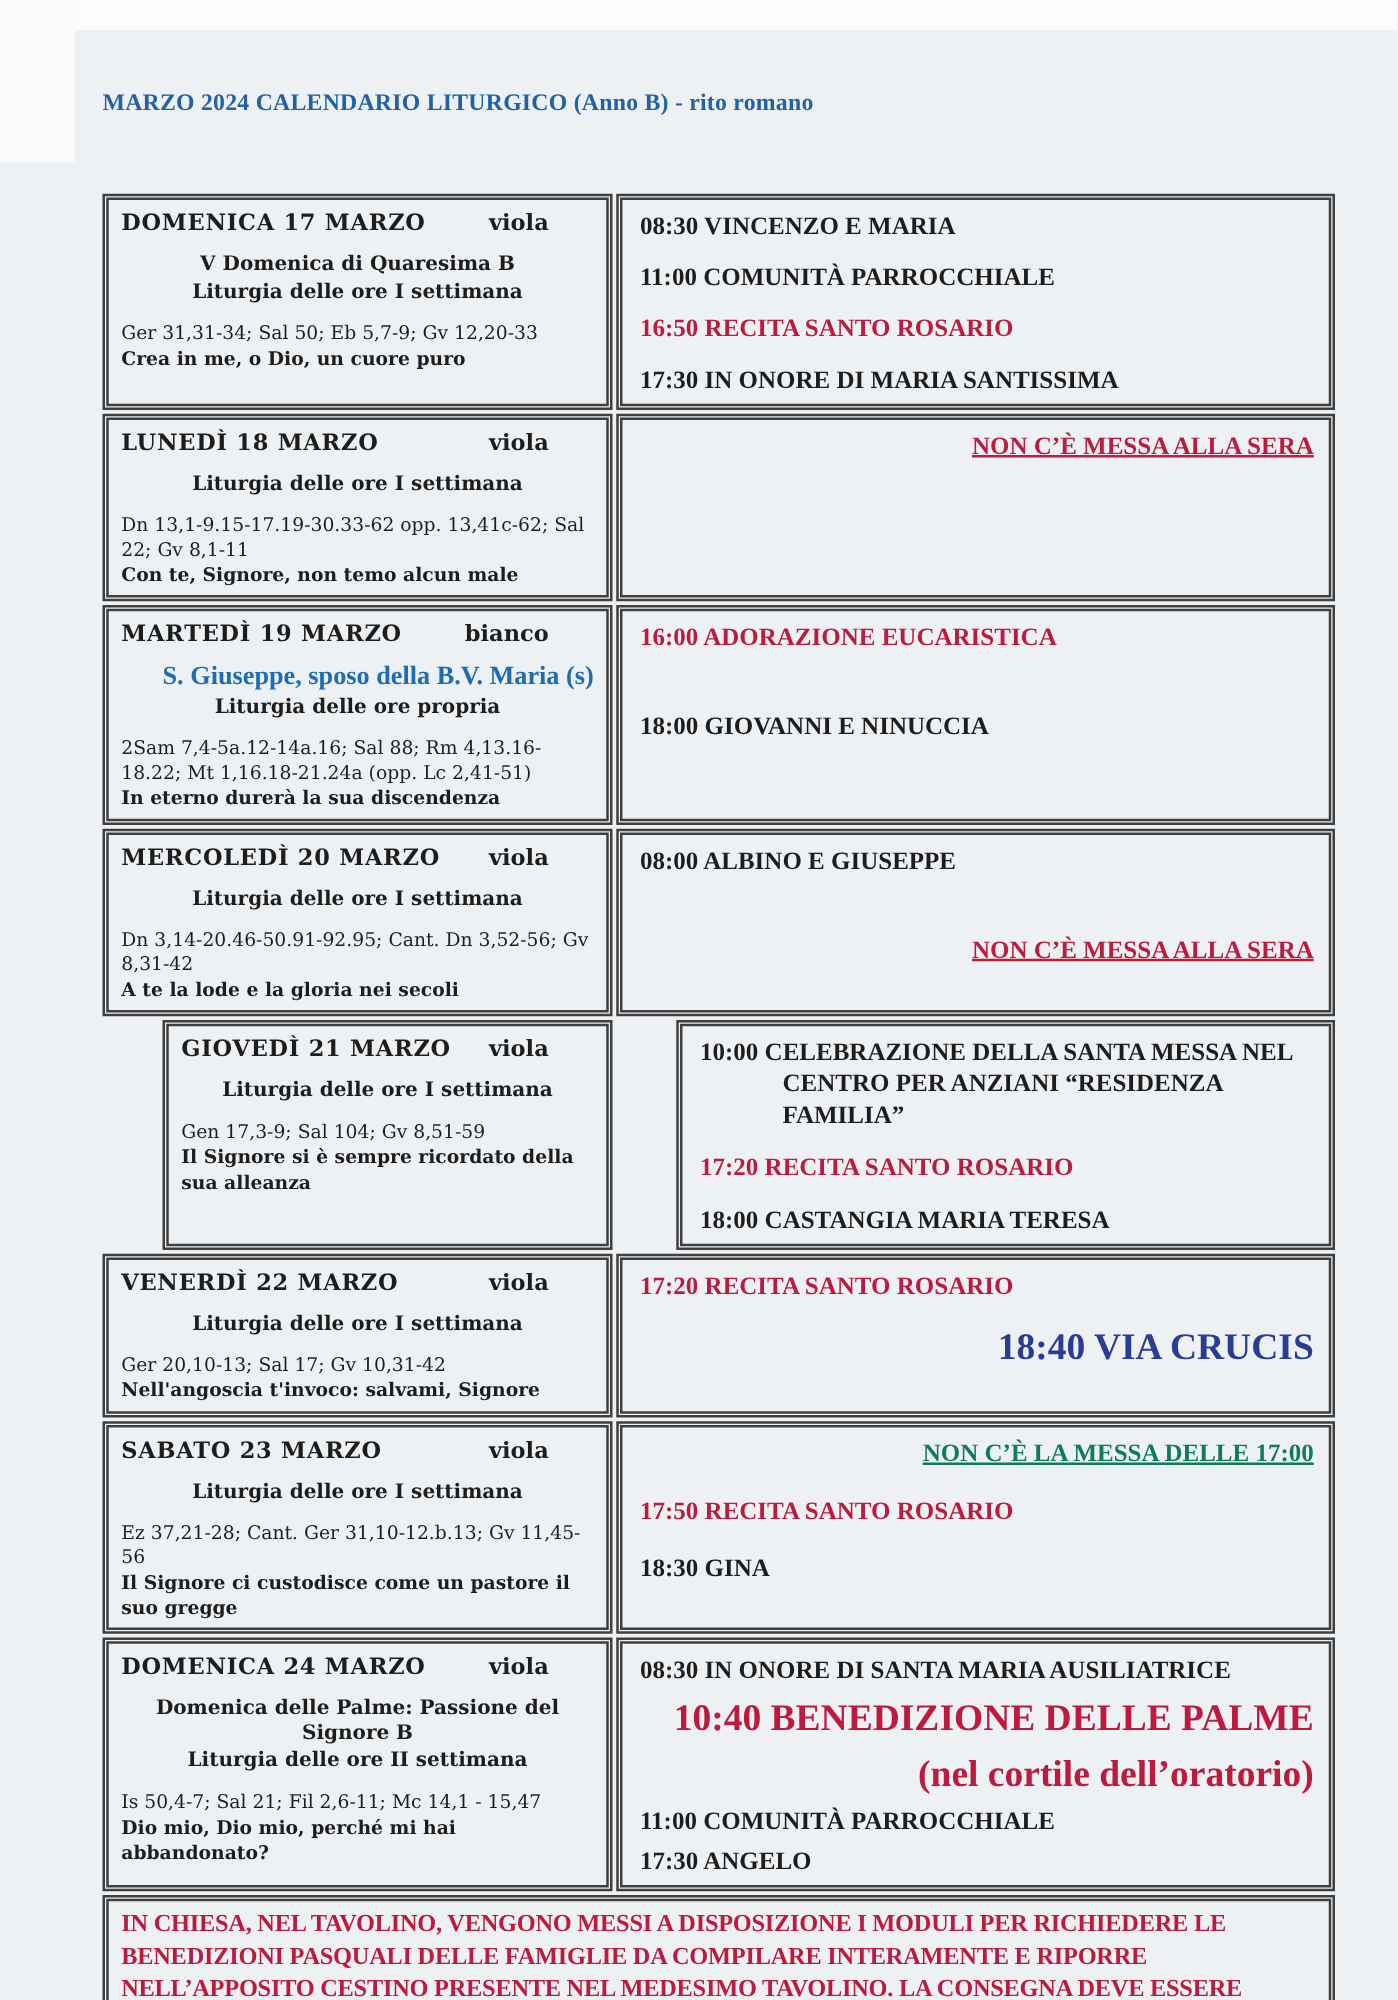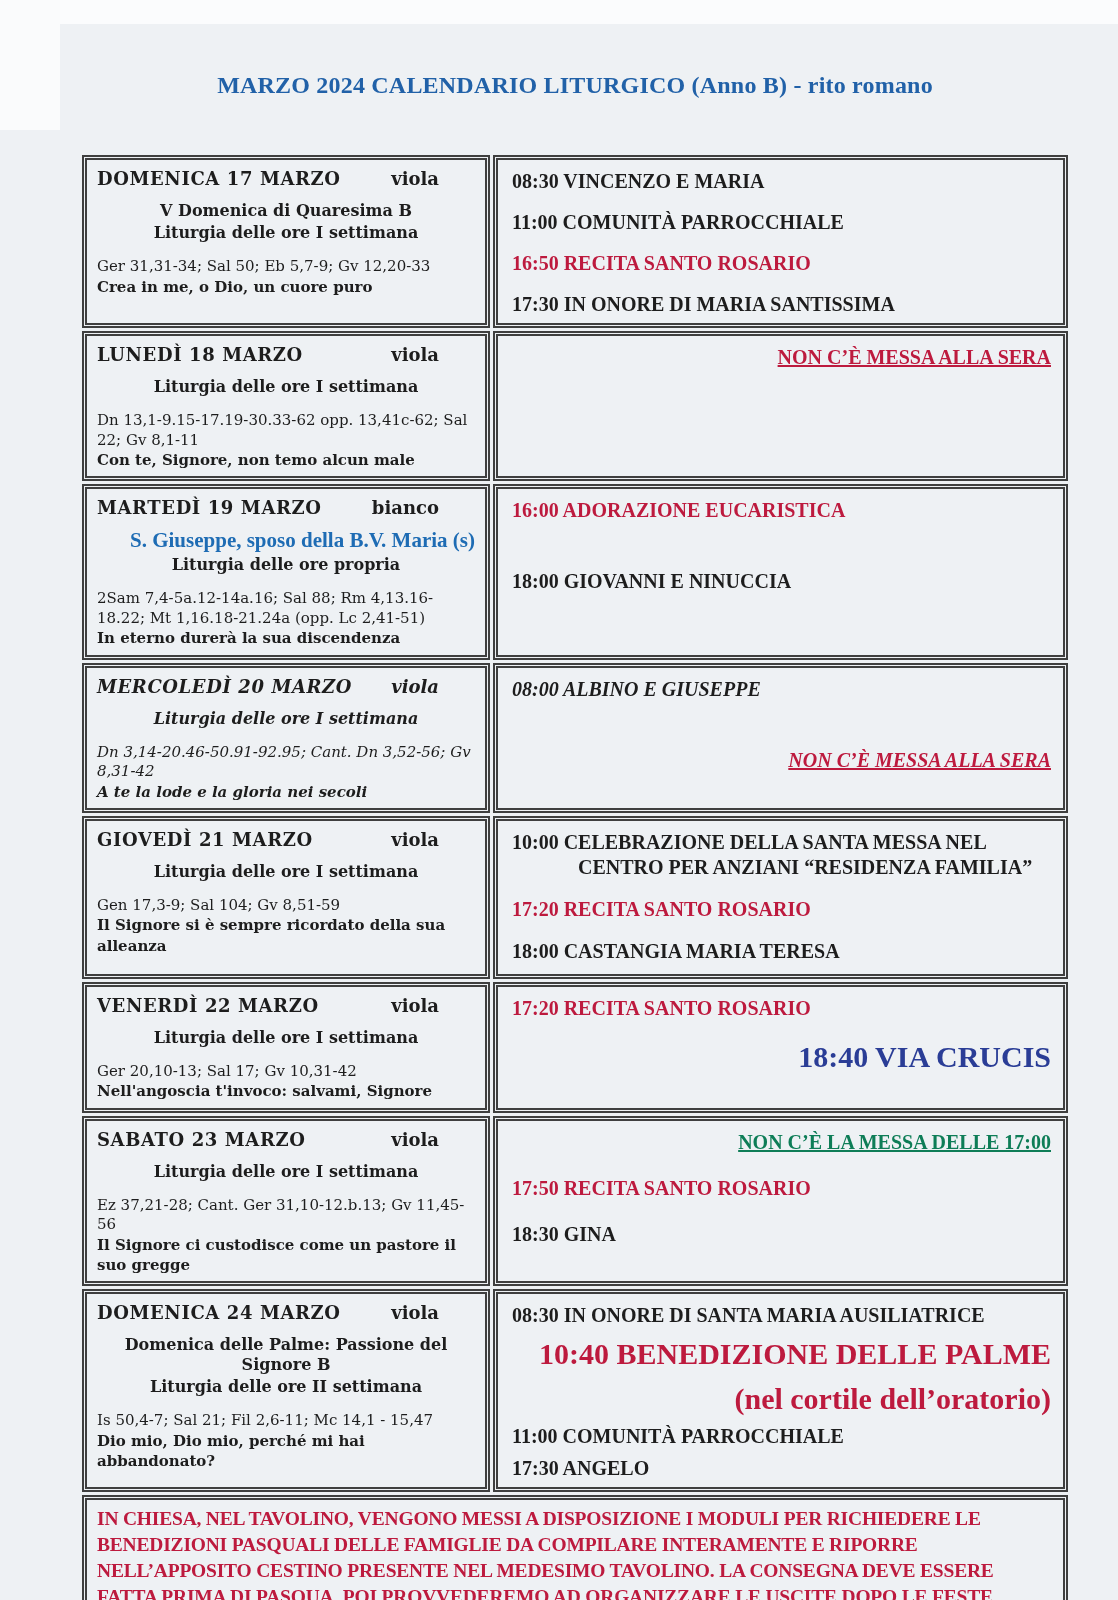--- a/index.html
+++ b/index.html
@@ -2,35 +2,35 @@
 <html lang="it"><head>
 <meta charset="utf-8">
 <style>
   * { margin:0; padding:0; box-sizing:border-box; }
   html,body { width:1118px; }
   body { background:#eef1f4; font-family:"Liberation Serif", serif; }
   .page { position:relative; width:1118px; height:1600px; overflow:hidden; background:#eef1f4; }
   .scan-edge-top { position:absolute; top:0; left:0; width:1118px; height:24px; background:#fbfcfd; }
   .scan-edge-corner { position:absolute; top:0; left:0; width:60px; height:130px; background:#fafbfc; }
 
-  .doc-title { position:absolute; top:72px; left:82px; width:986px; text-align:center;
-    color:#2161a8; font-size:24px; font-weight:bold; letter-spacing:.2px;
+  .doc-title { position:absolute; top:72px; left:82px; width:986px; 
+    color:#2161a8; font-size:19px; font-weight:bold; letter-spacing:.2px;
     font-family:"Liberation Serif", serif; }
 
   .content { position:absolute; top:155px; left:82px; width:986px; }
   .calendar { display:grid; grid-template-columns:408px 1fr; gap:3px; }
 
   .cell { border:5px double #3f3f3f; background:transparent; }
   .cell-left { padding:8px 10px 6px 10px; font-family:"DejaVu Serif", serif; color:#1d1d1d; }
   .cell-right { padding:9px 12px 6px 14px; font-family:"Liberation Serif", serif; color:#1d1d1d;
     display:flex; flex-direction:column; }
 
   
   .rh1 { min-height:152px; } .rh2 { min-height:142px; } .rh3 { min-height:170px; }
-  .rh4 { min-height:124px;font-style:italic; } .rh5 { min-height:163px; } .rh6 { min-height:128px; }
+  .rh4 { min-height:124px; } .rh5 { min-height:163px;margin-left:48px; } .rh6 { min-height:128px; }
   .rh7 { min-height:128px; } .rh8 { min-height:159px; }
 
   .day-head { display:flex; justify-content:space-between; align-items:baseline; }
   .day-name { font-size:18px; font-weight:bold; letter-spacing:.6px; }
   .day-color { font-size:18px; font-weight:bold; margin-right:36px;text-align:center; }
   .feast { margin-top:10px; text-align:right; color:#1e6cb4; font-size:21px; font-weight:bold;
     font-family:"Liberation Serif", serif; }
   .subtitle { margin-top:12px; text-align:center; font-size:16px; font-weight:bold; line-height:1.25; }
   .subtitle.tight { margin-top:2px; }
   .readings { margin-top:14px; font-size:15px; line-height:1.3; }

